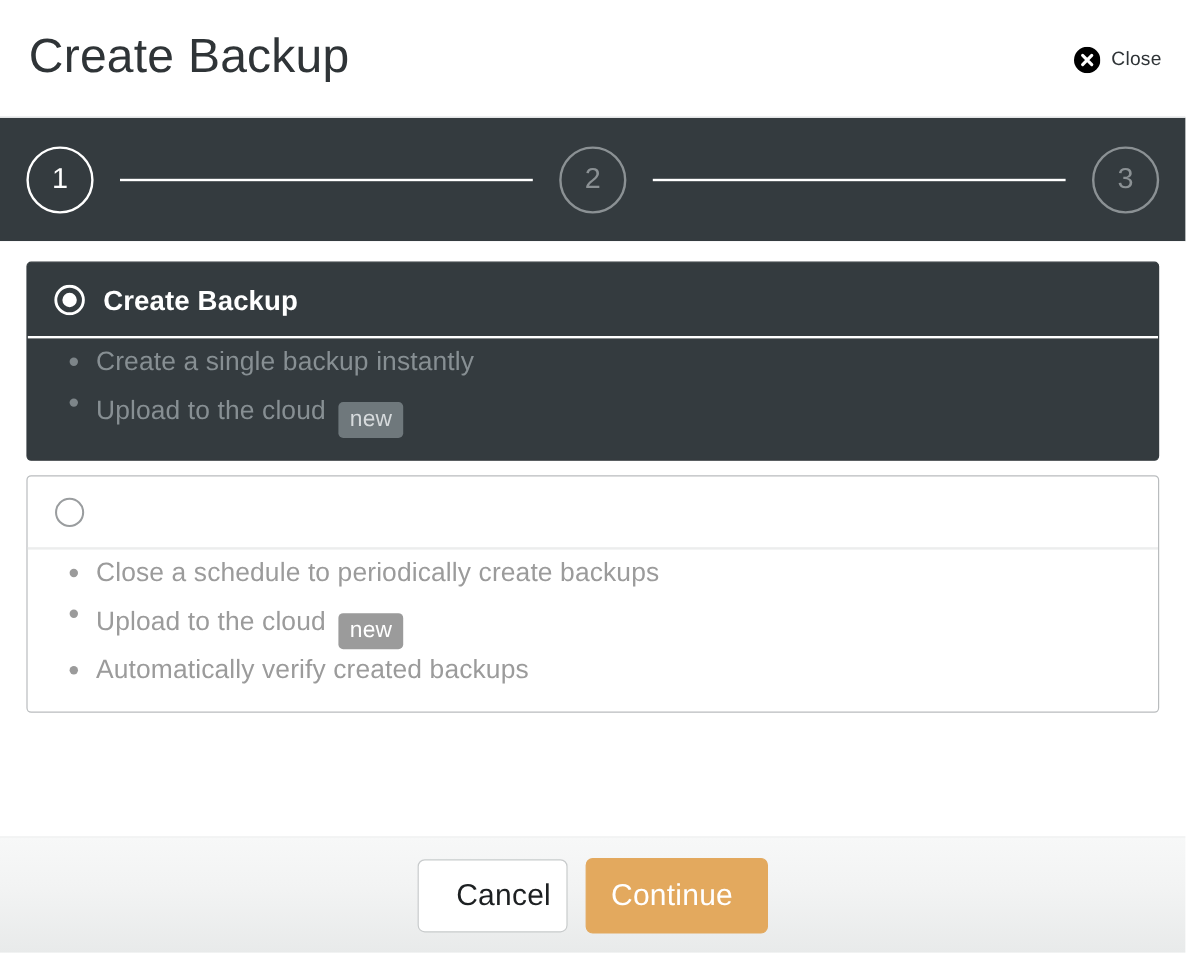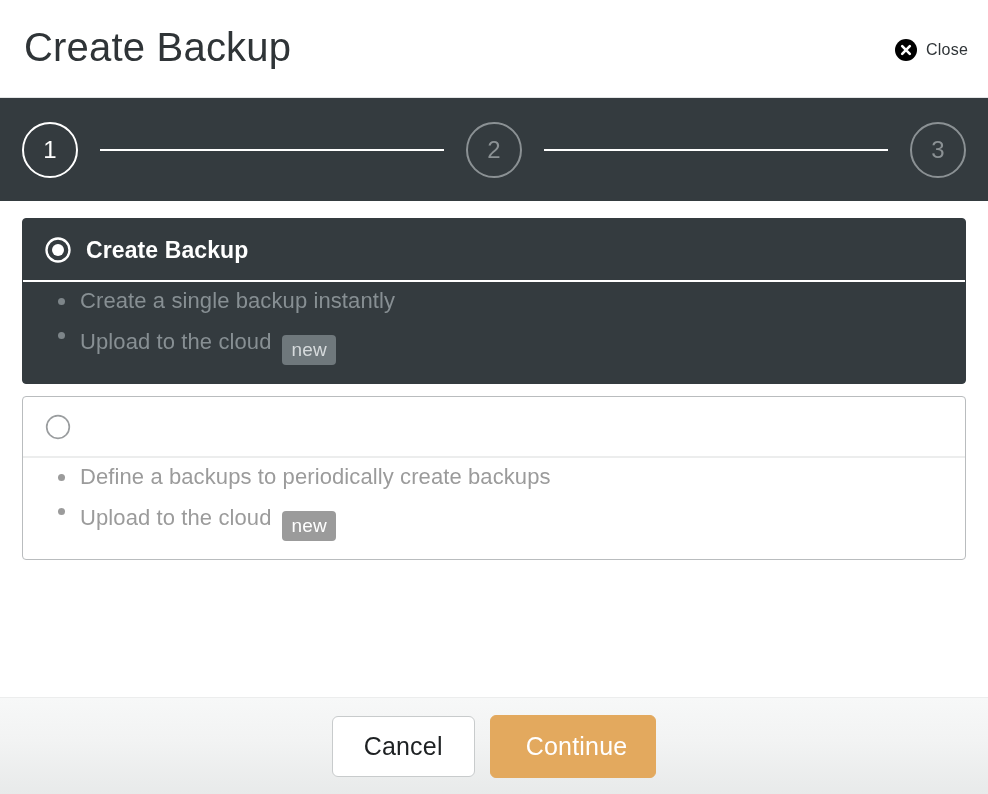--- a/index.html
+++ b/index.html
@@ -230,27 +230,27 @@
     border-radius: 6px;
     cursor: pointer;
     box-sizing: border-box;
     letter-spacing: 0.2px;
     text-align: center;
   }
   .btn-cancel {
     background: #ffffff;
     border: 1px solid #c8cbcc;
     color: #1d2022;
-    padding: 15px 31px 16px 31px;
+    padding: 15px 13px 16px 31px;
   }
   .btn-continue {
     background: #e3a95e;
     border: 1px solid #e3a95e;
     color: #ffffff;
-    padding: 16px 28px 17px 35px;
+    padding: 16px 28px 17px 20px;
   }
 </style>
 </head>
 <body>
 
 <div class="dialog">
 
   <div class="header">
     <div class="header-title">Create Backup</div>
     <div class="close-btn">
@@ -303,25 +303,28 @@
     <div class="option-card unselected">
       <div class="card-head">
         <svg class="radio" viewBox="0 0 26 26">
           <circle cx="13" cy="13" r="11.3" fill="none" stroke="#9a9d9f" stroke-width="1.7"></circle>
         </svg>
       </div>
       <div class="card-divider"></div>
       <div class="card-body">
         <ul class="bullets">
           <li>
-            <span>Define a backups to periodically create backups</span>
+            <span>Close a schedule to periodically create backups</span>
           </li>
           <li>
             <span>Upload to the cloud</span>
             <span class="badge">new</span>
+          </li>
+          <li>
+            <span>Automatically verify created backups</span>
           </li>
         </ul>
       </div>
     </div>
 
   </div>
 
   <div class="footer">
     <button class="btn btn-cancel">Cancel</button>
     <button class="btn btn-continue">Continue</button>

